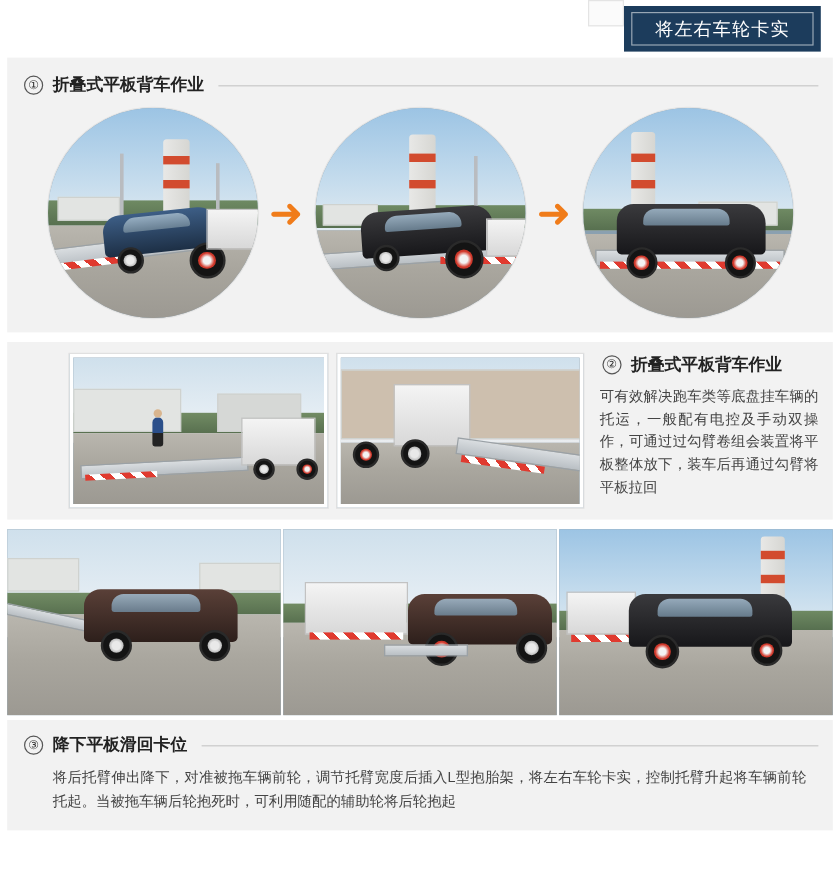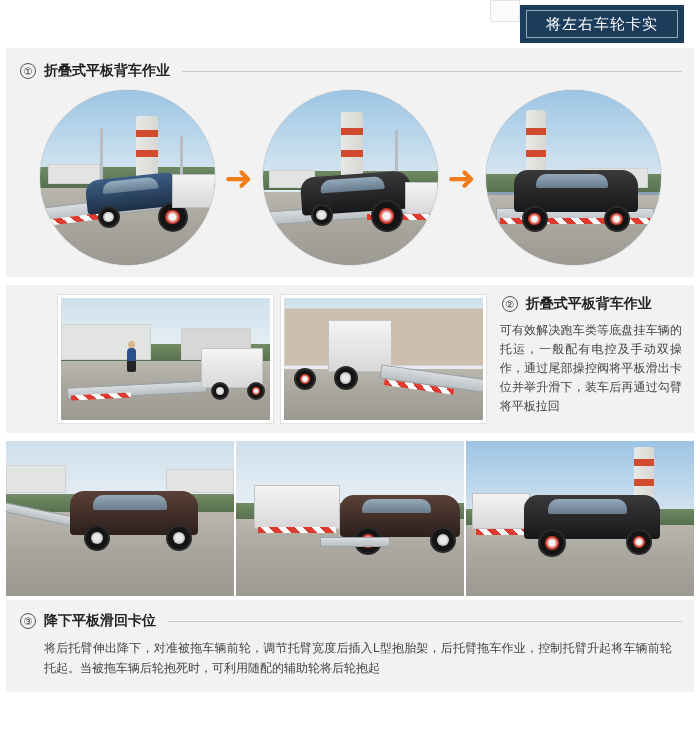--- a/index.html
+++ b/index.html
@@ -376,21 +376,21 @@
           <div class="wheel rim-red" style="left:10px;top:70px;width:22px;height:22px;"></div>
           <div class="stripe" style="left:100px;top:86px;width:70px;transform:rotate(8deg);"></div>
         </div>
       </div>
 
       <div class="mid-text">
         <div class="sec-title">
           <div class="sec-num">②</div>
           <div class="sec-name">折叠式平板背车作业</div>
         </div>
-        <div class="sec-body">可有效解决跑车类等底盘挂车辆的托运，一般配有电控及手动双操作，通过尾部操控阀将平板滑出卡位并举升滑下，装车后再通过勾臂将平板拉回</div>
+        <div class="sec-body">可有效解决跑车类等底盘挂车辆的托运，一般配有电控及手动双操作，可通过过勾臂卷组会装置将平板整体放下，装车后再通过勾臂将平板拉回</div>
       </div>
 
     </div>
   </div>
 
   <div class="bottom-row">
 
     <div class="bphoto">
       <div class="scene">
         <div class="sky"></div>
@@ -443,16 +443,16 @@
     </div>
 
   </div>
 
   <div class="bottom-block">
     <div class="sec-title">
       <div class="sec-num">③</div>
       <div class="sec-name">降下平板滑回卡位</div>
       <div class="sec-rule"></div>
     </div>
-    <div class="sec-body">将后托臂伸出降下，对准被拖车辆前轮，调节托臂宽度后插入L型抱胎架，后托臂拖车作业，控制托臂升起将车辆前轮托起。当被拖车辆后轮抱死时，可利用随配的辅助轮将后轮抱起</div>
+    <div class="sec-body">将后托臂伸出降下，对准被拖车辆前轮，调节托臂宽度后插入L型抱胎架，将左右车轮卡实，控制托臂升起将车辆前轮托起。当被拖车辆后轮抱死时，可利用随配的辅助轮将后轮抱起</div>
   </div>
 
 </div>
 
 </body></html>

